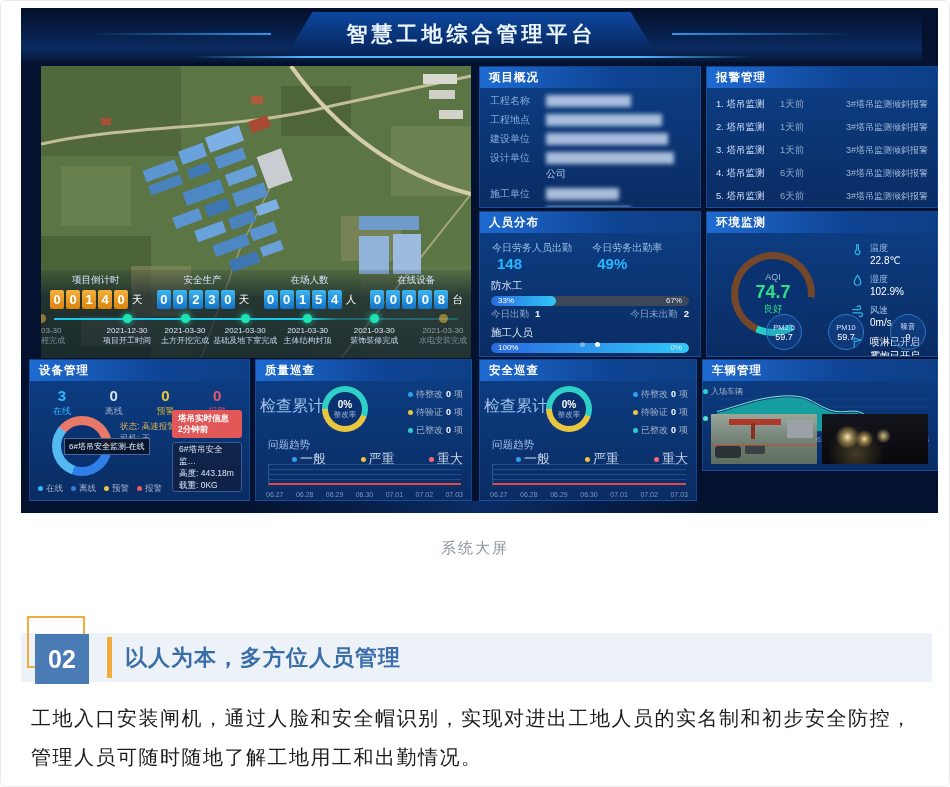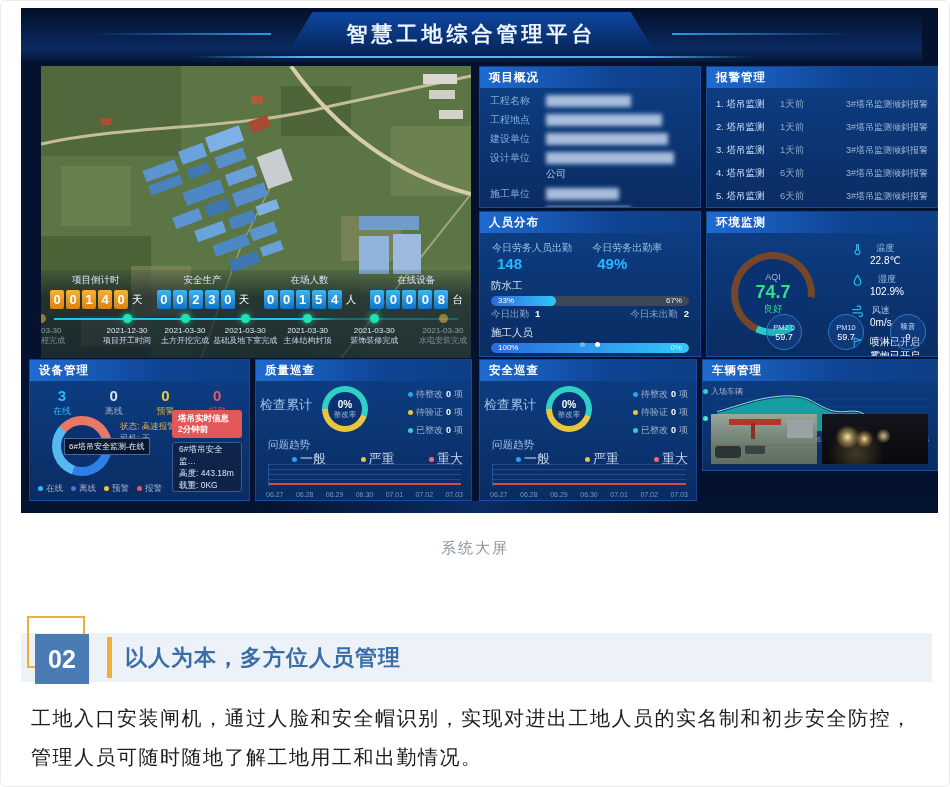--- a/index.html
+++ b/index.html
@@ -99,21 +99,21 @@
   .pd-dot.on { background:#fff; }
 
   
   .gauge { position:absolute; left:24px; top:40px; width:84px; height:84px; border-radius:50%;
         background:conic-gradient(from 150deg,#23cfc4 0deg 55deg,#74462a 55deg 305deg,rgba(0,0,0,0) 305deg 360deg); }
   .gauge-in { position:absolute; inset:7px; border-radius:50%; background:#0b3270;
         display:flex; flex-direction:column; align-items:center; justify-content:center; }
   .aqi-l { color:#9fb8d8; font-size:9px; } .aqi-v { color:#2ee08a; font-size:18px; font-weight:bold; }
   .aqi-s { color:#2ee08a; font-size:9.5px; }
   .env-metrics { position:absolute; right:8px; top:30px; width:78px; }
-  .em { display:flex; gap:6px; margin-bottom:7px; align-items:flex-start;text-align:center; }
+  .em { display:flex; gap:6px; margin-bottom:7px; align-items:flex-start; }
   .em svg { width:13px; height:13px; flex-shrink:0; margin-top:1px; }
   .em-l { color:#9fc0e8; font-size:9px; display:block; }
   .em-v { color:#fff; font-size:10px; display:block; }
   .pm-row { position:absolute; left:12px; bottom:6px; display:flex; gap:26px;margin-left:47px; }
   .pm { width:36px; height:36px; border-radius:50%; border:1px solid #2a7ac8; background:rgba(30,90,180,.25);
         display:flex; flex-direction:column; align-items:center; justify-content:center; }
   .pm-n { font-size:7.5px; color:#cfe2ff; } .pm-v { font-size:9px; color:#fff; }
 
   
   .eq-stats { display:flex; padding:6px 6px 0; }
@@ -137,21 +137,21 @@
         border:1px solid #3a5a9a; border-radius:3px; padding:0 6px; color:#d8e4f4; font-size:8.5px; line-height:12px; }
   .eq-legend { position:absolute; left:8px; bottom:5px; display:flex; gap:8px; font-size:8.5px; color:#9fb0c8; }
   .dot { display:inline-block; width:5px; height:5px; border-radius:50%; margin-right:3px; vertical-align:middle; }
   [data-c="blue"]{background:#2d9ff0} [data-c="yellow"]{background:#eac63e}
   [data-c="teal"]{background:#2fd0c8} [data-c="red"]{background:#ee6a7a}
   [data-c="teal2"]{background:#58e0c8}
   [data-c="online"]{background:#2db8ff} [data-c="offline"]{background:#3a7ae0}
   [data-c="warn"]{background:#eac63e} [data-c="alarm"]{background:#e85868}
 
   
-  .q-cum { position:absolute; left:4px; top:36px; font-size:13px; color:#9fc0e8;text-align:center; }
+  .q-cum { position:absolute; left:4px; top:36px; font-size:16px; color:#9fc0e8;text-align:center; }
   .q-donut { position:absolute; left:66px; top:26px; width:46px; height:46px; border-radius:50%;
         background:conic-gradient(from -90deg,#2fd0c8 0deg 200deg,#eac63e 200deg 360deg); }
   .q-donut-in { position:absolute; inset:6px; border-radius:50%; background:#0b3270;
         display:flex; flex-direction:column; align-items:center; justify-content:center; }
   .q-pct { color:#fff; font-size:10px; font-weight:bold; } .q-sub { color:#9fb8d8; font-size:7.5px;text-align:center; }
   .q-legend { position:absolute; right:8px; top:28px; font-size:9px; color:#9fb0c8; }
   .q-leg-row { margin-bottom:5px; white-space:nowrap; }
   .q-leg-row b { color:#fff; margin:0 3px; }
   .q-trend { position:absolute; left:12px; top:78px; font-size:10.5px; color:#9fc0e8; }
   .q-tl { position:absolute; left:36px; top:90px; right:8px; display:flex; justify-content:space-between; font-size:13px; color:#c8d8ee; }

